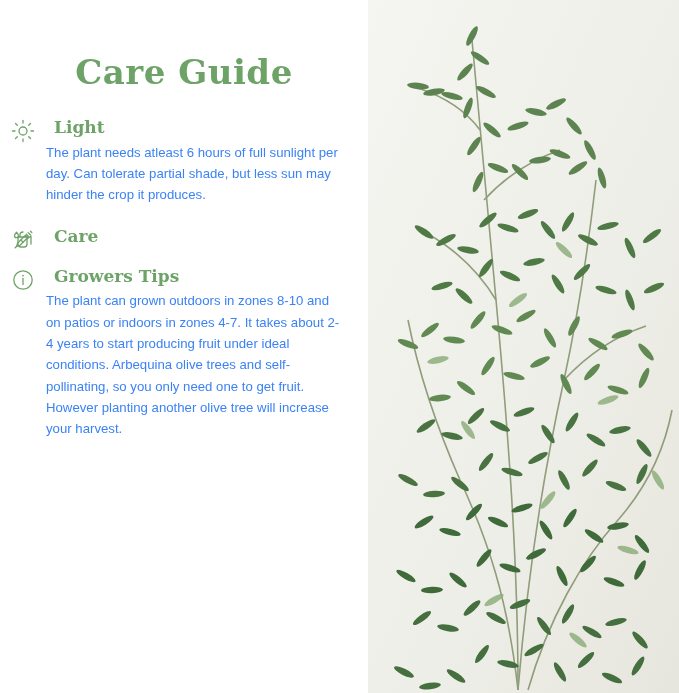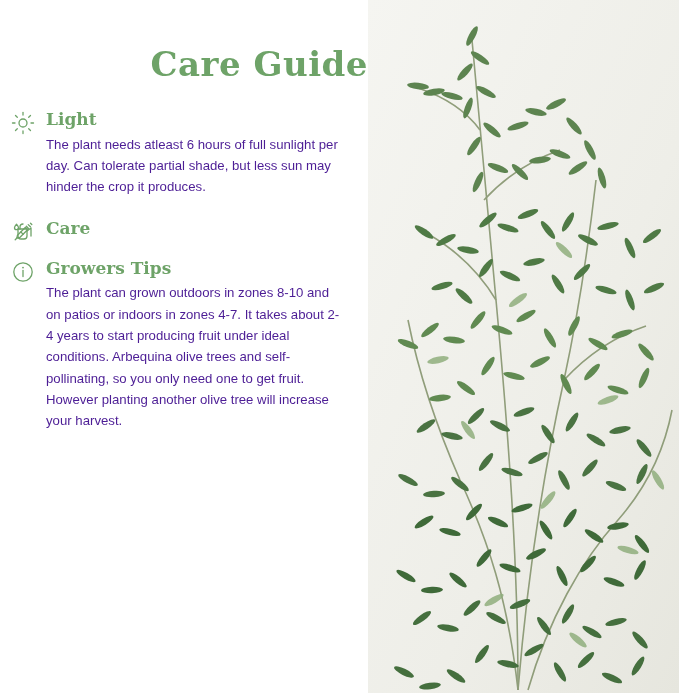--- a/index.html
+++ b/index.html
@@ -33,40 +33,40 @@
     position: relative;
     overflow: hidden;
     background: #f2f2ee;
   }
   .title {
     font-family: "DejaVu Serif", serif;
     color: #6ea368;
     font-size: 34px;
     font-weight: bold;
     letter-spacing: 0.5px;
-    text-align: right;
+    text-align: center;
     padding-top: 44px;
-    margin: 0 0 26px 0;
+    margin: 8px 0 26px 0;
   }
   .section {
     position: relative;
     padding-left: 46px;
     padding-right: 24px;
     margin-bottom: 21px;
   }
   .sec-title {
     font-family: "DejaVu Serif", serif;
     color: #6ea368;
     font-size: 17px;
     font-weight: bold;
-    margin: 0 0 5px 0;
+    margin: 0 0 5px 8px;
     line-height: 1.1;
   }
   .sec-body {
-    color: #4c1d95;
+    color: #3b82f6;
     font-size: 13.2px;
     line-height: 1.62;
     margin: 0;
     max-width: 300px;
   }
   .icon {
     position: absolute;
     left: 10px;
     top: 0px;
     width: 26px;

